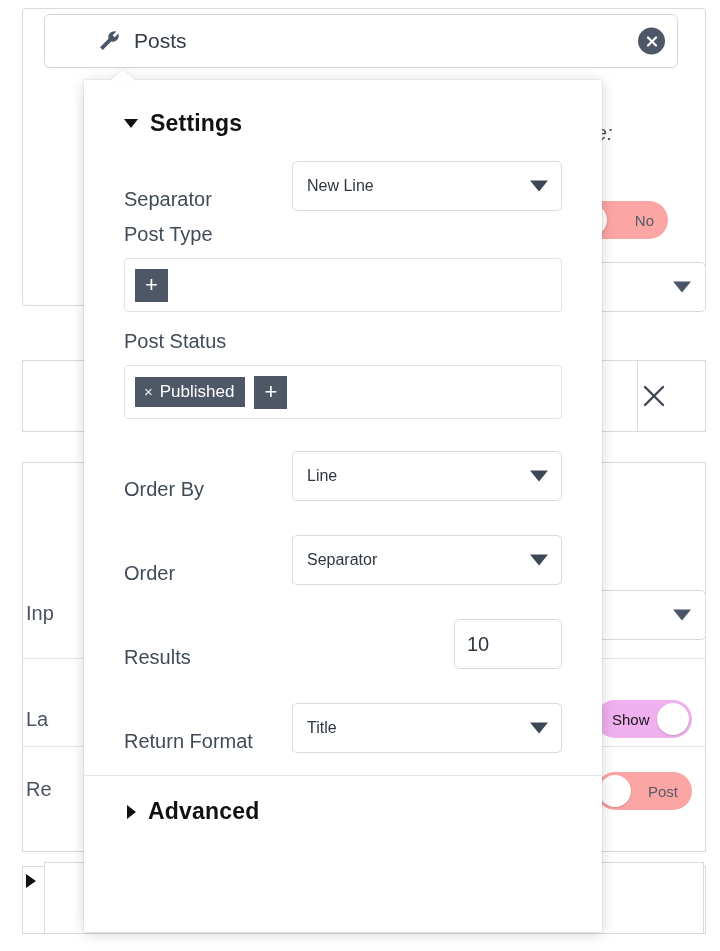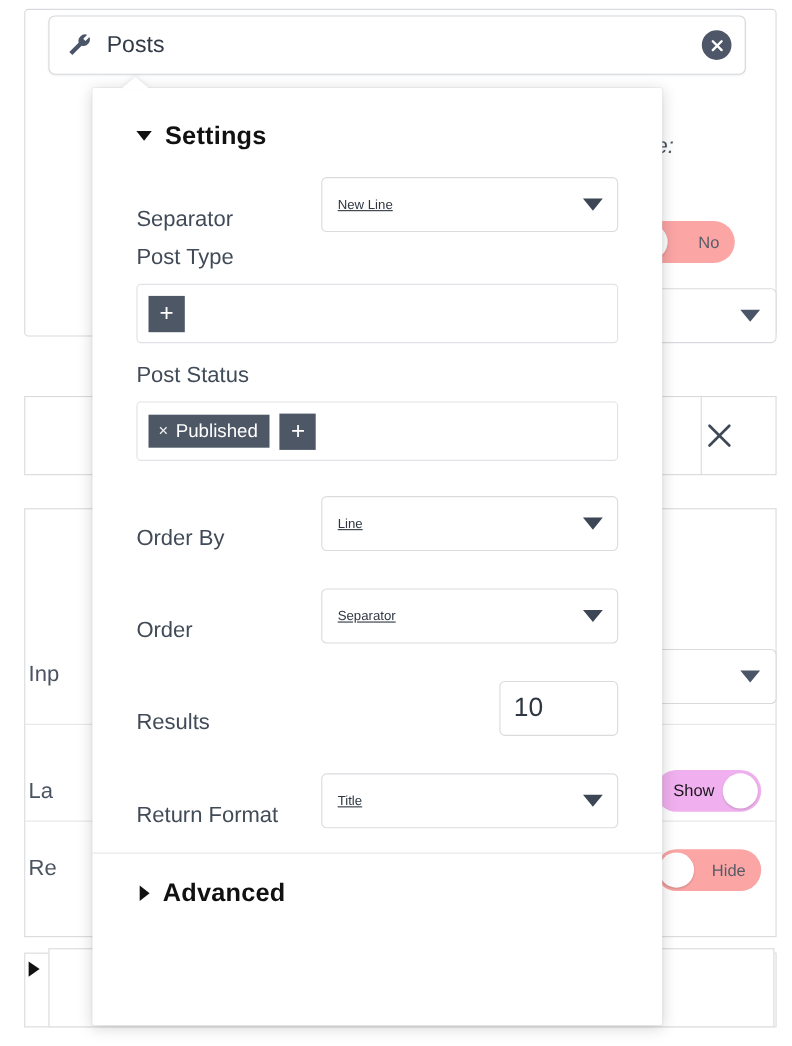--- a/index.html
+++ b/index.html
@@ -154,20 +154,21 @@
   
   .header-bar {
     position: absolute;
     left: 44px; top: 14px; width: 634px; height: 54px;
     background: #fff;
     border: 1px solid #d4d7db;
     border-radius: 6px;
     display: flex; align-items: center;
     box-shadow: 0 1px 2px rgba(0,0,0,.05);
     z-index: 20;
+    padding-left: 37px;
   }
   .wrench {
     margin-left: 14px;
     width: 26px; height: 26px;
     display: flex; align-items: center; justify-content: center;
     color: #4a5568;
   }
   .header-title {
     margin-left: 12px;
     font-size: 21px;
@@ -245,24 +246,23 @@
   .spacer { flex: 1; }
 
   .select-ctl {
     position: relative;
     background: #fff;
     border: 1px solid #d9dbdf;
     border-radius: 5px;
     height: 50px;
     display: flex; align-items: center;
     padding: 0 42px 0 14px;
-    font-size: 12px; color: #2f3742;
+    font-size: 16px; color: #2f3742;
     cursor: pointer;
     min-width: 0;
-    text-decoration: underline;
   }
   .select-ctl .caret {
     position: absolute; right: 13px; top: 50%;
     transform: translateY(-50%);
     width: 0; height: 0;
     border-left: 9px solid transparent;
     border-right: 9px solid transparent;
     border-top: 11px solid #3d4654;
   }
   .w-270 { width: 270px; }
@@ -297,21 +297,21 @@
     cursor: pointer;
     border: none;
     font-family: "Liberation Sans", sans-serif;
   }
 
   .num-input {
     width: 108px; height: 50px;
     border: 1px solid #d9dbdf;
     border-radius: 5px;
     padding: 0 12px;
-    font-size: 24px; color: #2f3742;
+    font-size: 20px; color: #2f3742;
     font-family: "Liberation Sans", sans-serif;
     background: #fff;
   }
 
   .pop-divider {
     margin-top: 22px;
     height: 1px; background: #e3e5e8;
   }
   .advanced-head { padding-top: 22px; }
 </style>
@@ -370,21 +370,21 @@
     <div class="bg-select bg-sel-2">
       <span class="caret"></span>
     </div>
 
     <div class="toggle on tg-show">
       <span class="knob"></span>
       <span class="tlabel">Show</span>
     </div>
     <div class="toggle off tg-hide">
       <span class="knob"></span>
-      <span class="tlabel">Hide</span>
+      <span class="tlabel">Post</span>
     </div>
 
     <div class="bg-card-foot"></div>
     <div class="tri-right tri-bg-1"></div>
     <div class="bg-mini-card"></div>
     <div class="tri-right tri-bg-2"></div>
   </div>
 
   <div class="header-bar">
     <span class="wrench">

